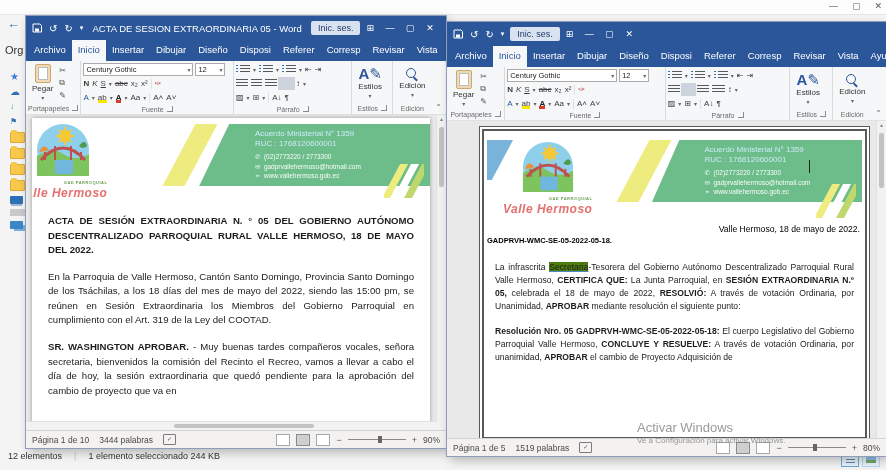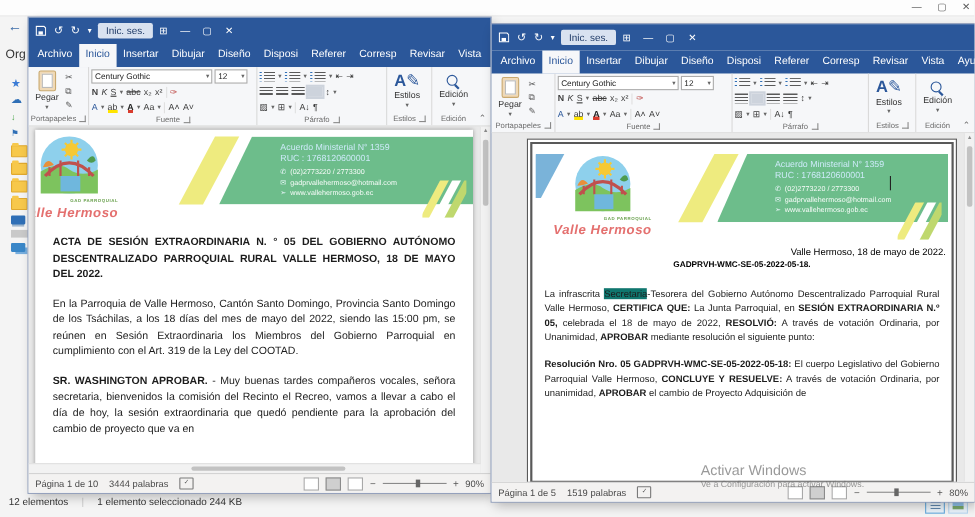--- a/index.html
+++ b/index.html
@@ -99,23 +99,23 @@
   .brand{font-size:12px;color:#e4706f;font-style:italic;font-weight:bold;letter-spacing:.5px;line-height:10px;white-space:nowrap}
   .brand small{font-size:4px;color:#6aa14e;display:block;text-align:right;letter-spacing:.5px;font-style:normal}
   .bluewedge{position:absolute;left:0;top:6px;width:26px;height:40px;background:#7ab3d9;transform:skewX(-28deg);transform-origin:top left}
 
   
   .dtxt{padding:4px 16px 0;color:#1c1c1c;text-align:justify}
   .lw-t .dtxt{font-size:9.6px;line-height:1.52}
   .rw-t .dtxt{font-size:8.6px;line-height:1.52}
   .para{margin:12px 0 8px}
   .cert-t{text-align:center;font-weight:bold;font-style:italic;font-size:13.5px;letter-spacing:.5px;margin:14px 0 2px}
-  .cert-c{text-align:center;font-weight:bold;font-size:7.5px;margin:0 0 16px}
+  .cert-c{font-weight:bold;font-size:7.5px;margin:0 0 16px}
   .dateline{text-align:right;font-size:8.6px;margin:6px 2px 2px}
-  .useg{text-decoration-color:#4a86c8;background:#0f766e}
+  .useg{text-decoration:underline;text-decoration-color:#4a86c8;background:#4d7c0f}
 
   
   .sbar{height:17px;background:#f3f2f1;border-top:1px solid #d3d3d3;display:flex;align-items:center;
         font-size:8.5px;color:#4a4a4a;padding:0 6px;gap:10px;flex:0 0 auto}
   .proof{width:11px;height:9px;border:1px solid #7a7a7a;border-radius:1px;font-size:6px;line-height:8px;text-align:center;color:#555}
   .srt{margin-left:auto;display:flex;align-items:center;gap:6px}
   .vmi{width:12px;height:10px;border:1px solid #a8a8a8;background:#fff}
   .vmi.on{background:#cfcfcf;border-color:#8b8b8b}
   .zline{width:58px;height:1px;background:#8a8a8a;position:relative}
   .zthumb{position:absolute;top:-3px;width:4px;height:7px;background:#666}
@@ -168,20 +168,21 @@
   <div class="tbar">
     <span class="qat">
       <svg width="10" height="10" viewBox="0 0 10 10">
           <path d="M1 1h7l1.5 1.5V9H1z" fill="none" stroke="#fff"></path>
           <rect x="3" y="5.5" width="4" height="3" fill="#fff"></rect>
         </svg>
       <span>↺</span>
       <span>↻</span>
       <span style="font-size:7px">▾</span>
     </span>
+    <span class="ttl">ACTA DE SESION EXTRAORDINARIA 05  -  Word</span>
     <span class="signin">Inic. ses.</span>
     <span style="font-size:9px">⊞</span>
     <span class="wctl">
       <span>—</span>
       <span>▢</span>
       <span>✕</span>
     </span>
   </div>
   <div class="tabs">
     <span class="tab">Archivo</span>

